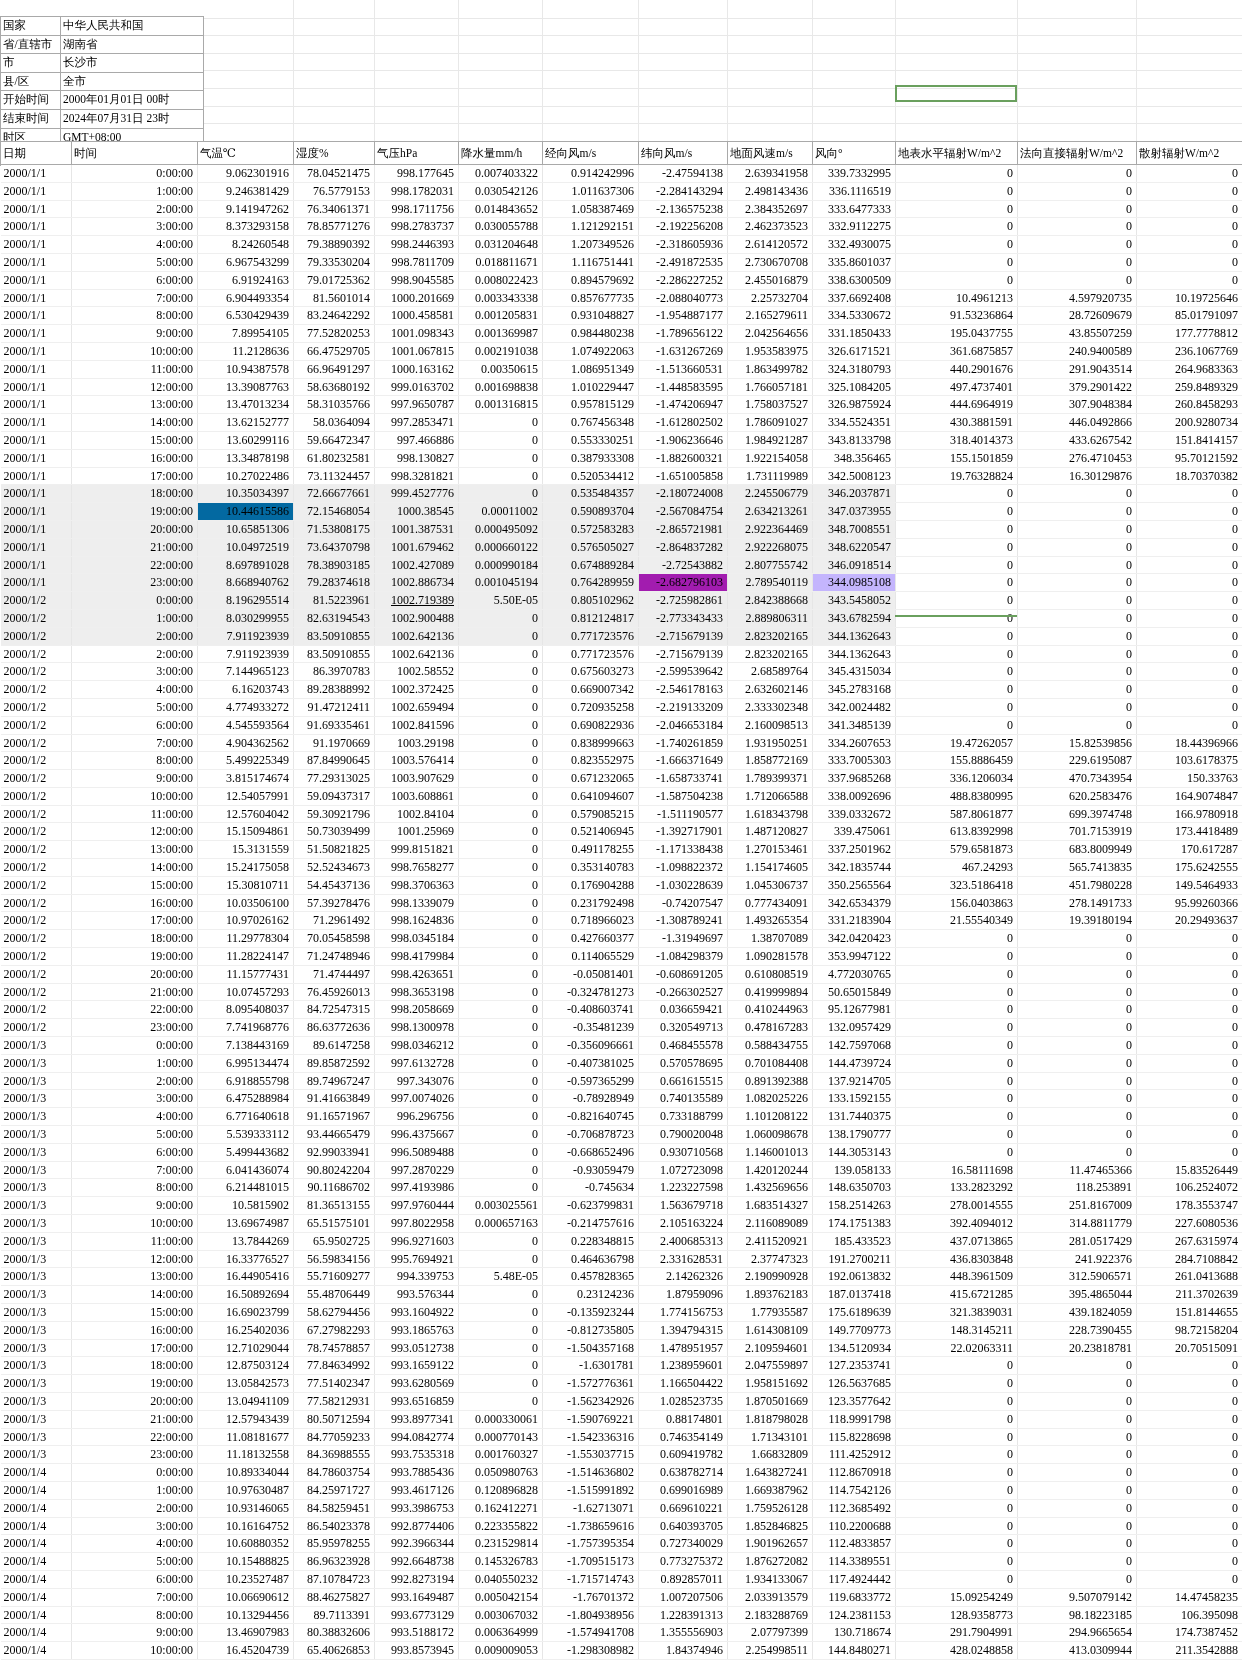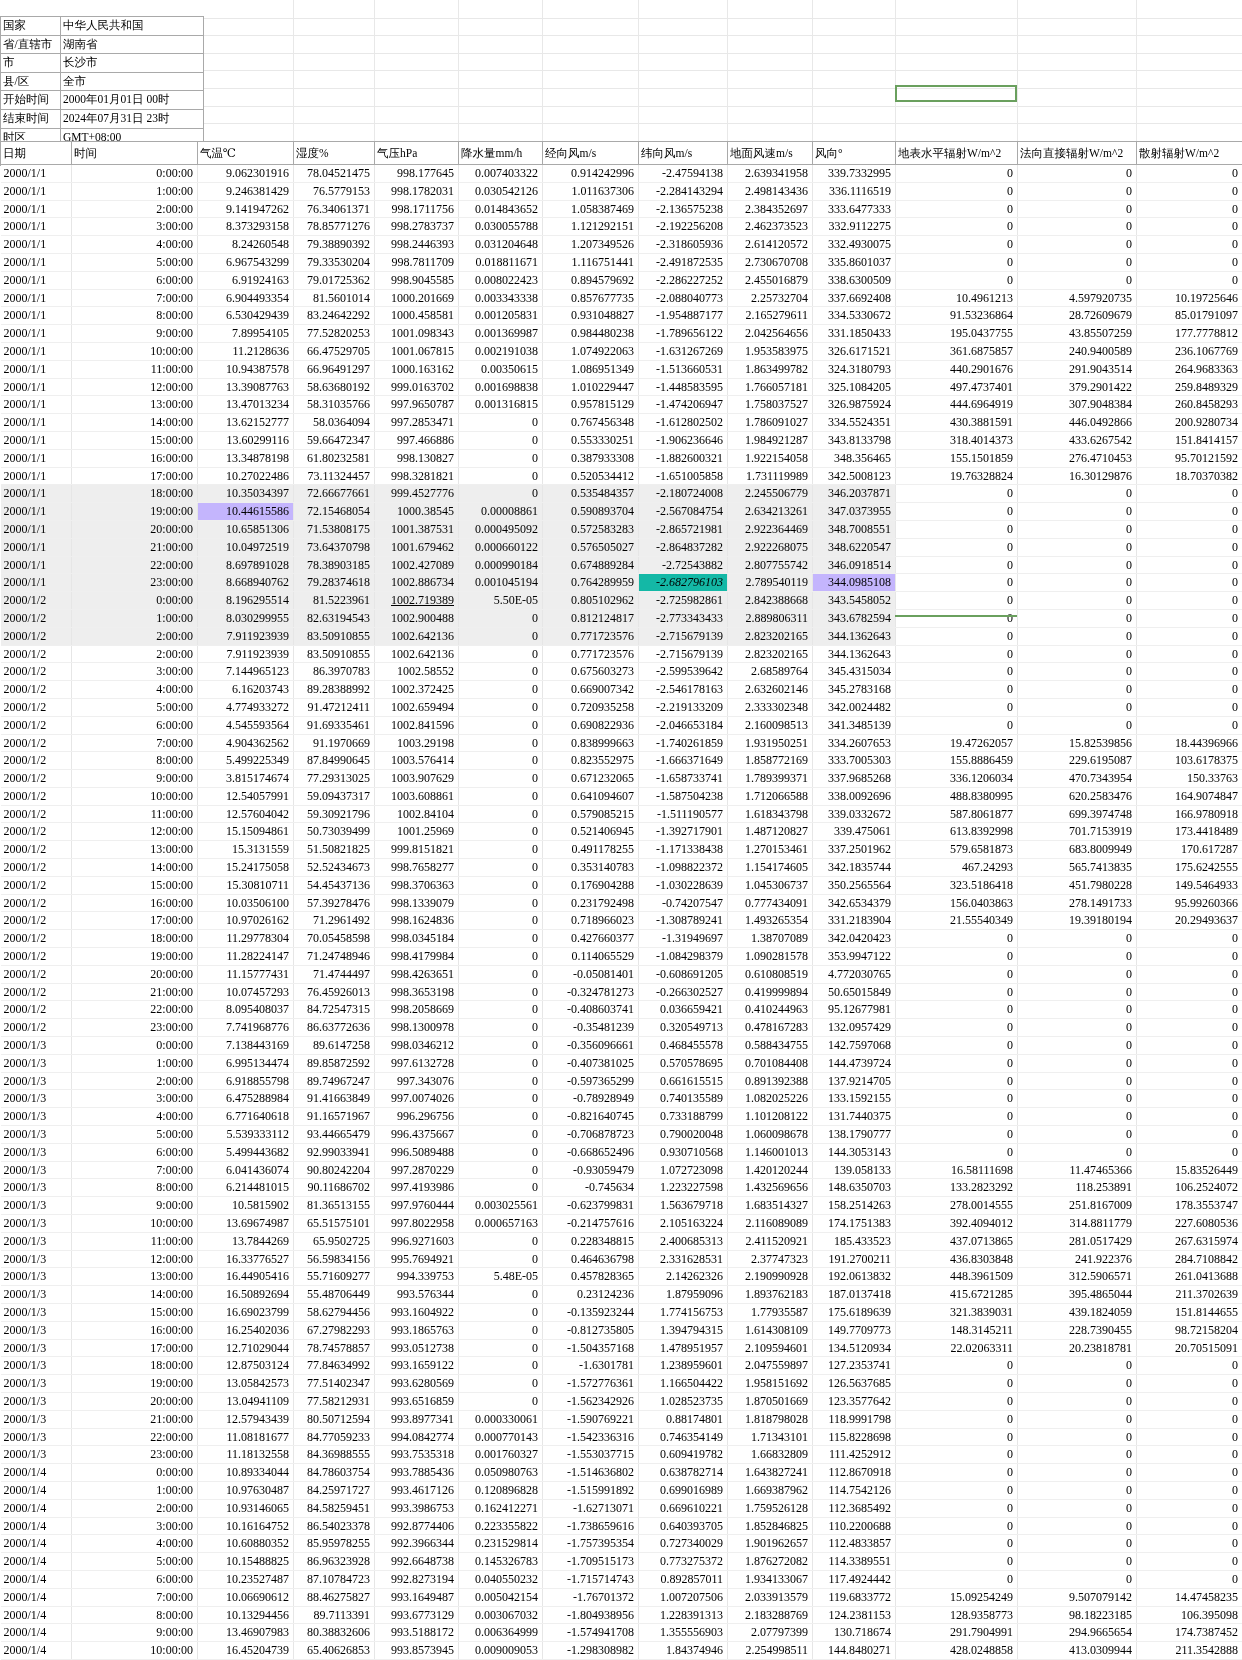--- a/index.html
+++ b/index.html
@@ -407,24 +407,24 @@
           <td class="num sel" style="background: rgb(238, 238, 238);">-2.180724008</td>
           <td class="num sel" style="background: rgb(238, 238, 238);">2.245506779</td>
           <td class="num sel" style="background: rgb(238, 238, 238);">346.2037871</td>
           <td class="num">0</td>
           <td class="num">0</td>
           <td class="num">0</td>
         </tr>
         <tr>
           <td class="txt sel" style="background: rgb(238, 238, 238);">2000/1/1</td>
           <td class="num sel" style="background: rgb(238, 238, 238);">19:00:00</td>
-          <td class="num sel" style="background: #c4b5fd;">10.44615586</td>
+          <td class="num sel" style="background: #0369a1;">10.44615586</td>
           <td class="num sel" style="background: rgb(238, 238, 238);">72.15468054</td>
           <td class="num sel" style="background: rgb(238, 238, 238);">1000.38545</td>
-          <td class="num sel" style="background: rgb(238, 238, 238);">0.00008861</td>
+          <td class="num sel" style="background: rgb(238, 238, 238);">0.00011002</td>
           <td class="num sel" style="background: rgb(238, 238, 238);">0.590893704</td>
           <td class="num sel" style="background: rgb(238, 238, 238);">-2.567084754</td>
           <td class="num sel" style="background: rgb(238, 238, 238);">2.634213261</td>
           <td class="num sel" style="background: rgb(238, 238, 238);">347.0373955</td>
           <td class="num">0</td>
           <td class="num">0</td>
           <td class="num">0</td>
         </tr>
         <tr>
           <td class="txt sel" style="background: rgb(238, 238, 238);">2000/1/1</td>
@@ -472,21 +472,21 @@
           <td class="num">0</td>
         </tr>
         <tr>
           <td class="txt sel" style="background: rgb(238, 238, 238);">2000/1/1</td>
           <td class="num sel" style="background: rgb(238, 238, 238);">23:00:00</td>
           <td class="num sel" style="background: rgb(238, 238, 238);">8.668940762</td>
           <td class="num sel" style="background: rgb(238, 238, 238);">79.28374618</td>
           <td class="num sel" style="background: rgb(238, 238, 238);">1002.886734</td>
           <td class="num sel" style="background: rgb(238, 238, 238);">0.001045194</td>
           <td class="num sel" style="background: rgb(238, 238, 238);">0.764289959</td>
-          <td class="num sel" style="background: #14b8a6; font-style: italic;">-2.682796103</td>
+          <td class="num sel" style="background: #a21caf;">-2.682796103</td>
           <td class="num sel" style="background: rgb(238, 238, 238);">2.789540119</td>
           <td class="num sel" style="background: #c4b5fd;">344.0985108</td>
           <td class="num">0</td>
           <td class="num">0</td>
           <td class="num">0</td>
         </tr>
         <tr>
           <td class="txt sel" style="background: rgb(238, 238, 238);">2000/1/2</td>
           <td class="num sel" style="background: rgb(238, 238, 238);">0:00:00</td>
           <td class="num sel" style="background: rgb(238, 238, 238);">8.196295514</td>

